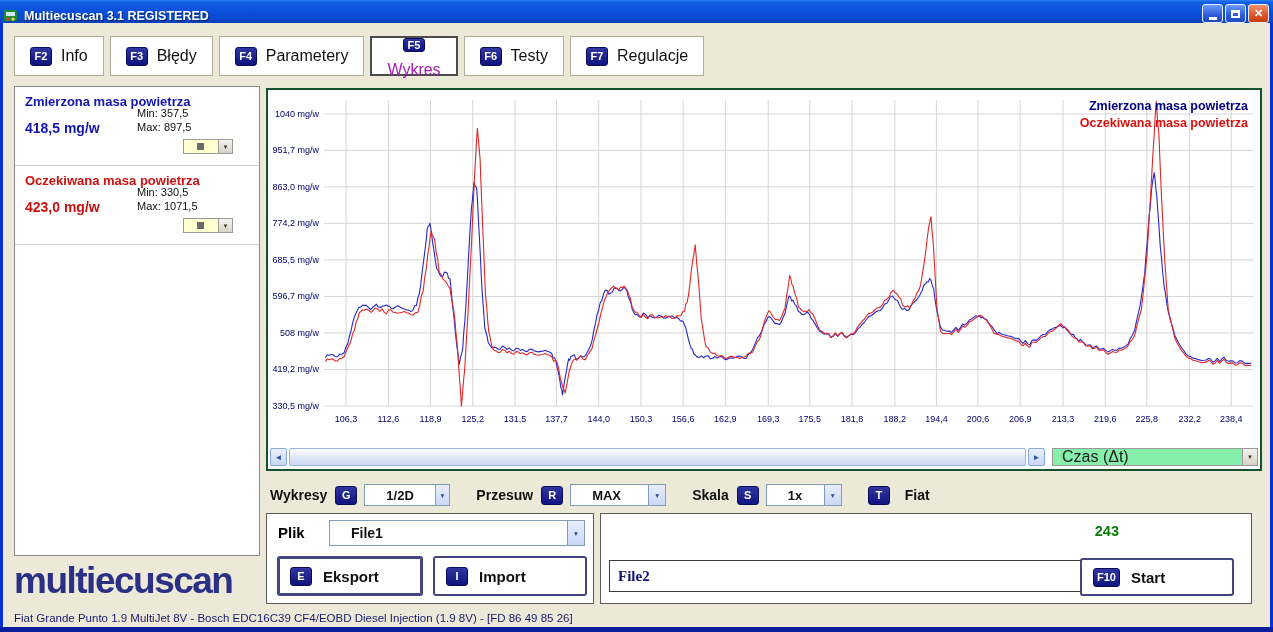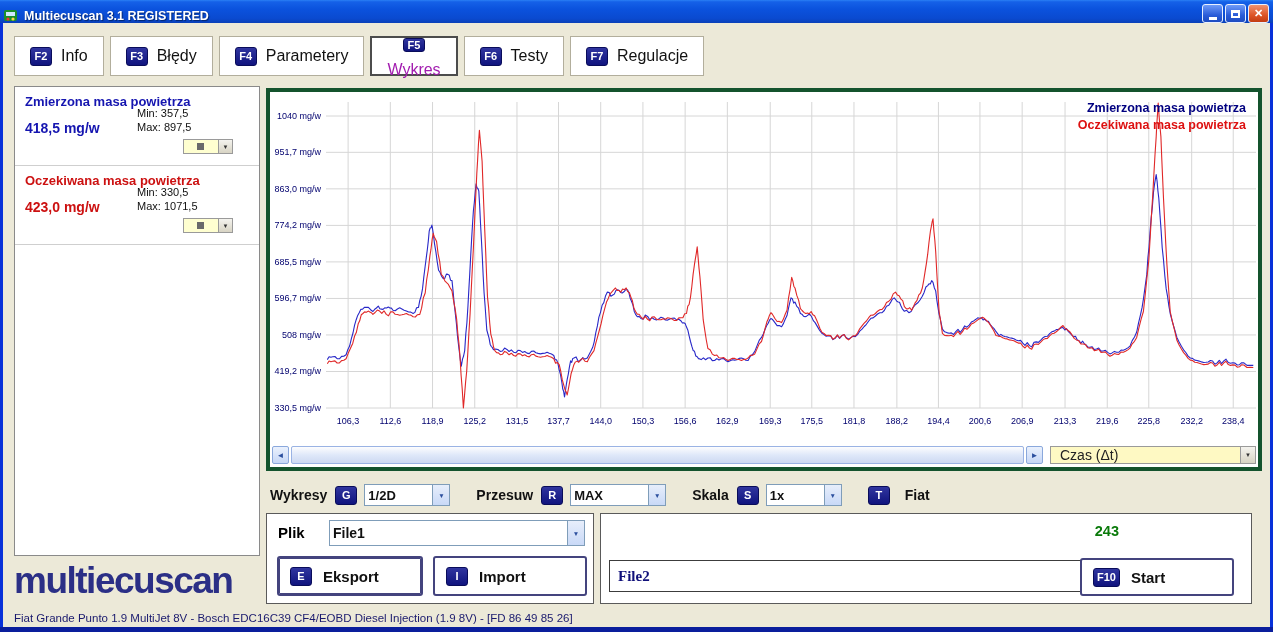--- a/index.html
+++ b/index.html
@@ -40,40 +40,40 @@
   .pmin{position:absolute;left:122px;top:20px;font-size:11px;color:#111;}
   .pmax{position:absolute;left:122px;top:34px;font-size:11px;color:#111;}
   .mini-combo{position:absolute;left:168px;top:52px;width:50px;height:15px;display:flex;border:1px solid #9a9a9a;box-sizing:border-box;}
   .mini-track{flex:1;background:#ffffd0;position:relative;}
   .mini-thumb{position:absolute;left:13px;top:3px;width:7px;height:7px;background:#6a6a6a;}
   .mini-dd{width:13px;display:flex;align-items:center;justify-content:center;font-size:6px;color:#333;
     background:linear-gradient(#f4f3ee,#d8d4c4);border-left:1px solid #9a9a9a;}
   .logo{position:absolute;left:14px;top:560px;font-size:37px;font-weight:bold;color:#2b2f86;letter-spacing:-1.5px;}
 
   
-  .chartpanel{position:absolute;left:266px;top:88px;width:996px;height:383px;background:#fff;border:4px solid #14532d;box-sizing:border-box;}
+  .chartpanel{position:absolute;left:266px;top:88px;width:996px;height:383px;background:#fff;border:2px solid #14532d;box-sizing:border-box;}
   #chart-svg{position:absolute;left:0;top:2px;}
   .legend{position:absolute;top:8px;right:12px;text-align:right;font-weight:bold;font-size:12.5px;line-height:17px;}
   .sbar{position:absolute;left:2px;right:2px;bottom:3px;height:18px;display:flex;align-items:stretch;gap:2px;}
   .sbtn{width:17px;display:flex;align-items:center;justify-content:center;font-size:8px;color:#2b4f9e;
     background:linear-gradient(#eaf1fd,#c6d7f7);border:1px solid #8aa8dc;border-radius:2px;cursor:pointer;box-sizing:border-box;}
   .strack{flex:1;background:#f2f1ec;position:relative;border-radius:2px;}
   .sthumb{position:absolute;left:0;top:0;bottom:0;width:100%;border-radius:2px;
     background:linear-gradient(#fdfdfe,#dfe8f9 50%,#cdd9f2);border:1px solid #9ab3e4;box-sizing:border-box;cursor:grab;}
   .czas{width:206px;display:flex;align-items:stretch;border:1px solid #9a9a9a;box-sizing:border-box;margin-left:5px;}
-  .czas .cl{flex:1;background:#fef9c3;display:flex;align-items:center;padding-left:9px;font-size:14px;color:#222;}
+  .czas .cl{flex:1;background:#86efac;display:flex;align-items:center;padding-left:9px;font-size:16px;color:#222;}
   .czas .dd{width:14px;display:flex;align-items:center;justify-content:center;font-size:6px;color:#333;
     background:linear-gradient(#f4f3ee,#d8d4c4);border-left:1px solid #9a9a9a;cursor:pointer;}
 
   
   .controls{position:absolute;left:270px;top:482px;height:26px;display:flex;align-items:center;}
   .clabel{font-weight:bold;font-size:14px;color:#111;margin-right:8px;}
   .controls .badge{margin-right:7px;}
   .combo{display:flex;align-items:stretch;height:22px;background:#fff;border:1px solid #7f9db9;box-sizing:border-box;cursor:pointer;}
-  .combo .val{flex:1;display:flex;align-items:center;padding:0 3px;font-weight:bold;font-size:13px;color:#111;}
+  .combo .val{flex:1;display:flex;align-items:center;padding:0 21px;font-weight:bold;font-size:13px;color:#111;}
   .combo .dd{width:16px;display:flex;align-items:center;justify-content:center;font-size:6.5px;color:#2b4f9e;
     background:linear-gradient(#e7eefb,#c9d9f7);border-left:1px solid #7f9db9;}
   .cgap{width:26px;}
 
   
   .filepanel{position:absolute;left:266px;top:513px;width:328px;height:91px;background:#fff;border:1px solid #5a5a5a;box-sizing:border-box;}
   .plik-label{position:absolute;left:11px;top:10px;font-weight:bold;font-size:15px;}
   .file-combo{position:absolute;left:62px;top:6px;width:256px;height:26px;}
   .file-combo .val{font-size:14px;}
   .xbtn{display:flex;align-items:center;gap:11px;background:#fff;border:2px solid #44447e;border-radius:3px;

